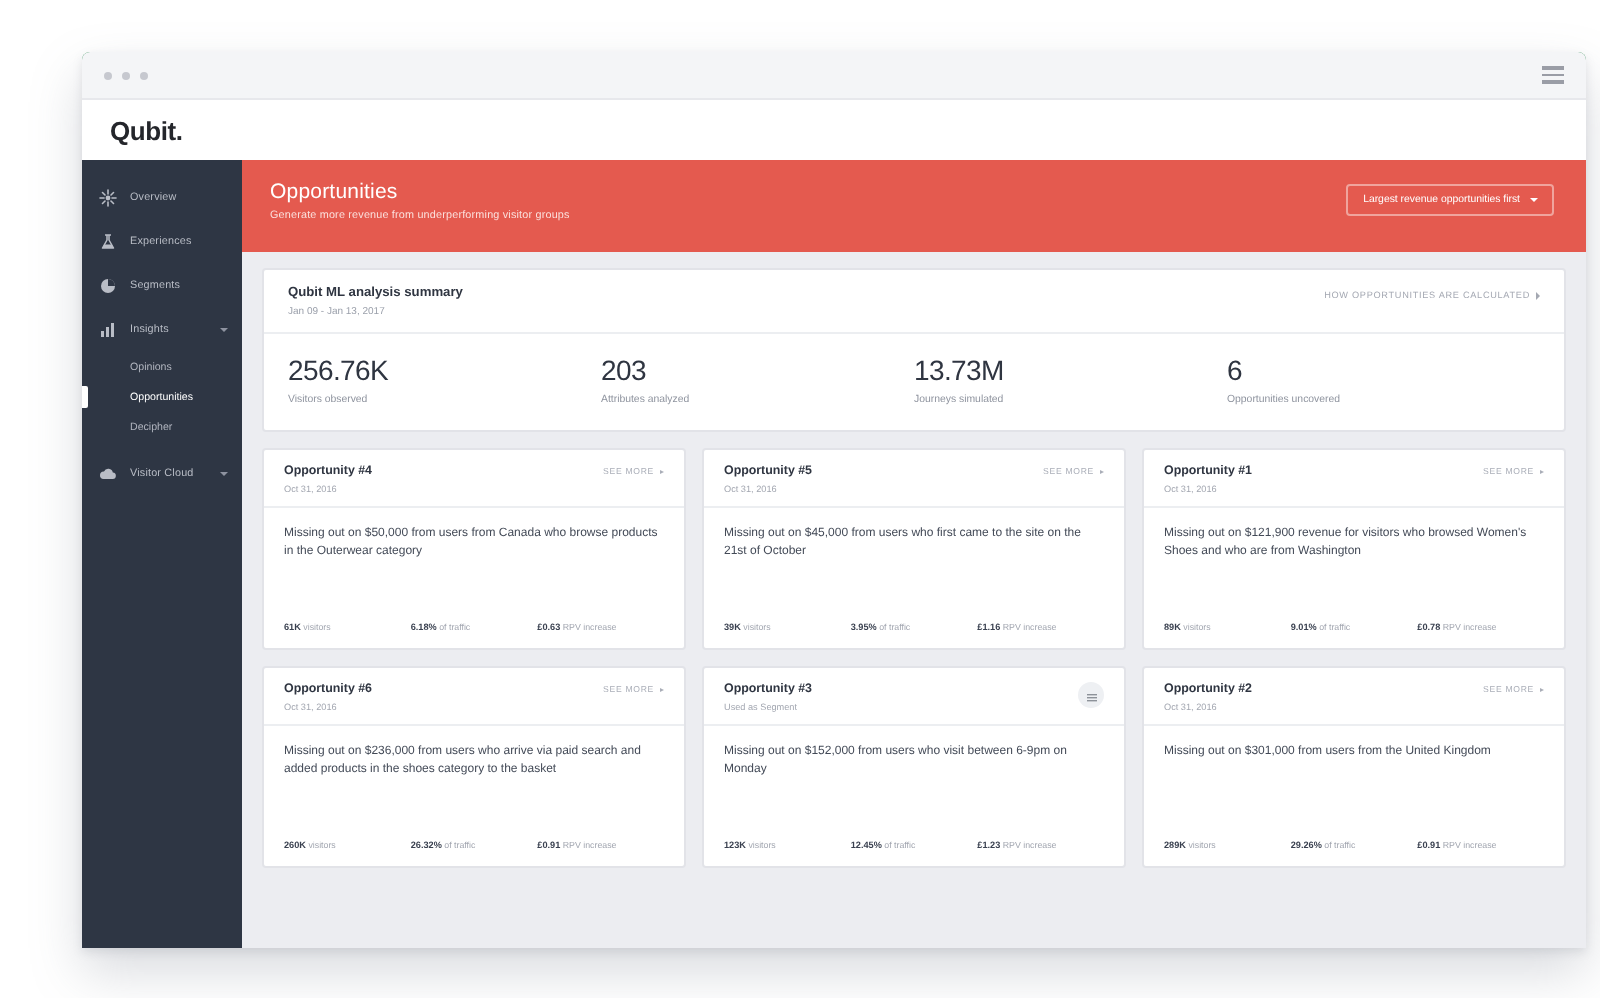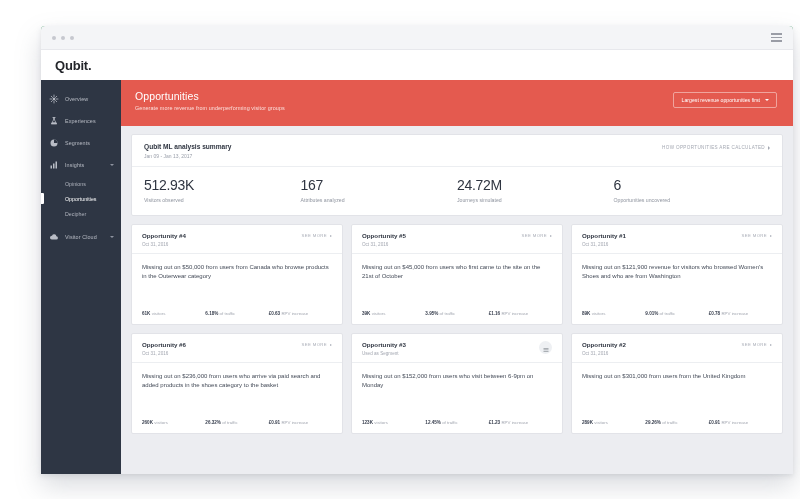--- a/index.html
+++ b/index.html
@@ -317,29 +317,29 @@
               <div class="stitle">Qubit ML analysis summary</div>
               <div class="sdate">Jan 09 - Jan 13, 2017</div>
             </div>
             <div class="calclink">
               <span>HOW OPPORTUNITIES ARE CALCULATED</span>
               <span class="chev"></span>
             </div>
           </div>
           <div class="stats">
             <div class="stat">
-              <div class="big">512.93K</div>
+              <div class="big">256.76K</div>
               <div class="lbl">Visitors observed</div>
             </div>
             <div class="stat">
-              <div class="big">167</div>
+              <div class="big">203</div>
               <div class="lbl">Attributes analyzed</div>
             </div>
             <div class="stat">
-              <div class="big">24.72M</div>
+              <div class="big">13.73M</div>
               <div class="lbl">Journeys simulated</div>
             </div>
             <div class="stat">
               <div class="big">6</div>
               <div class="lbl">Opportunities uncovered</div>
             </div>
           </div>
         </div>
 
         <div class="grid">

